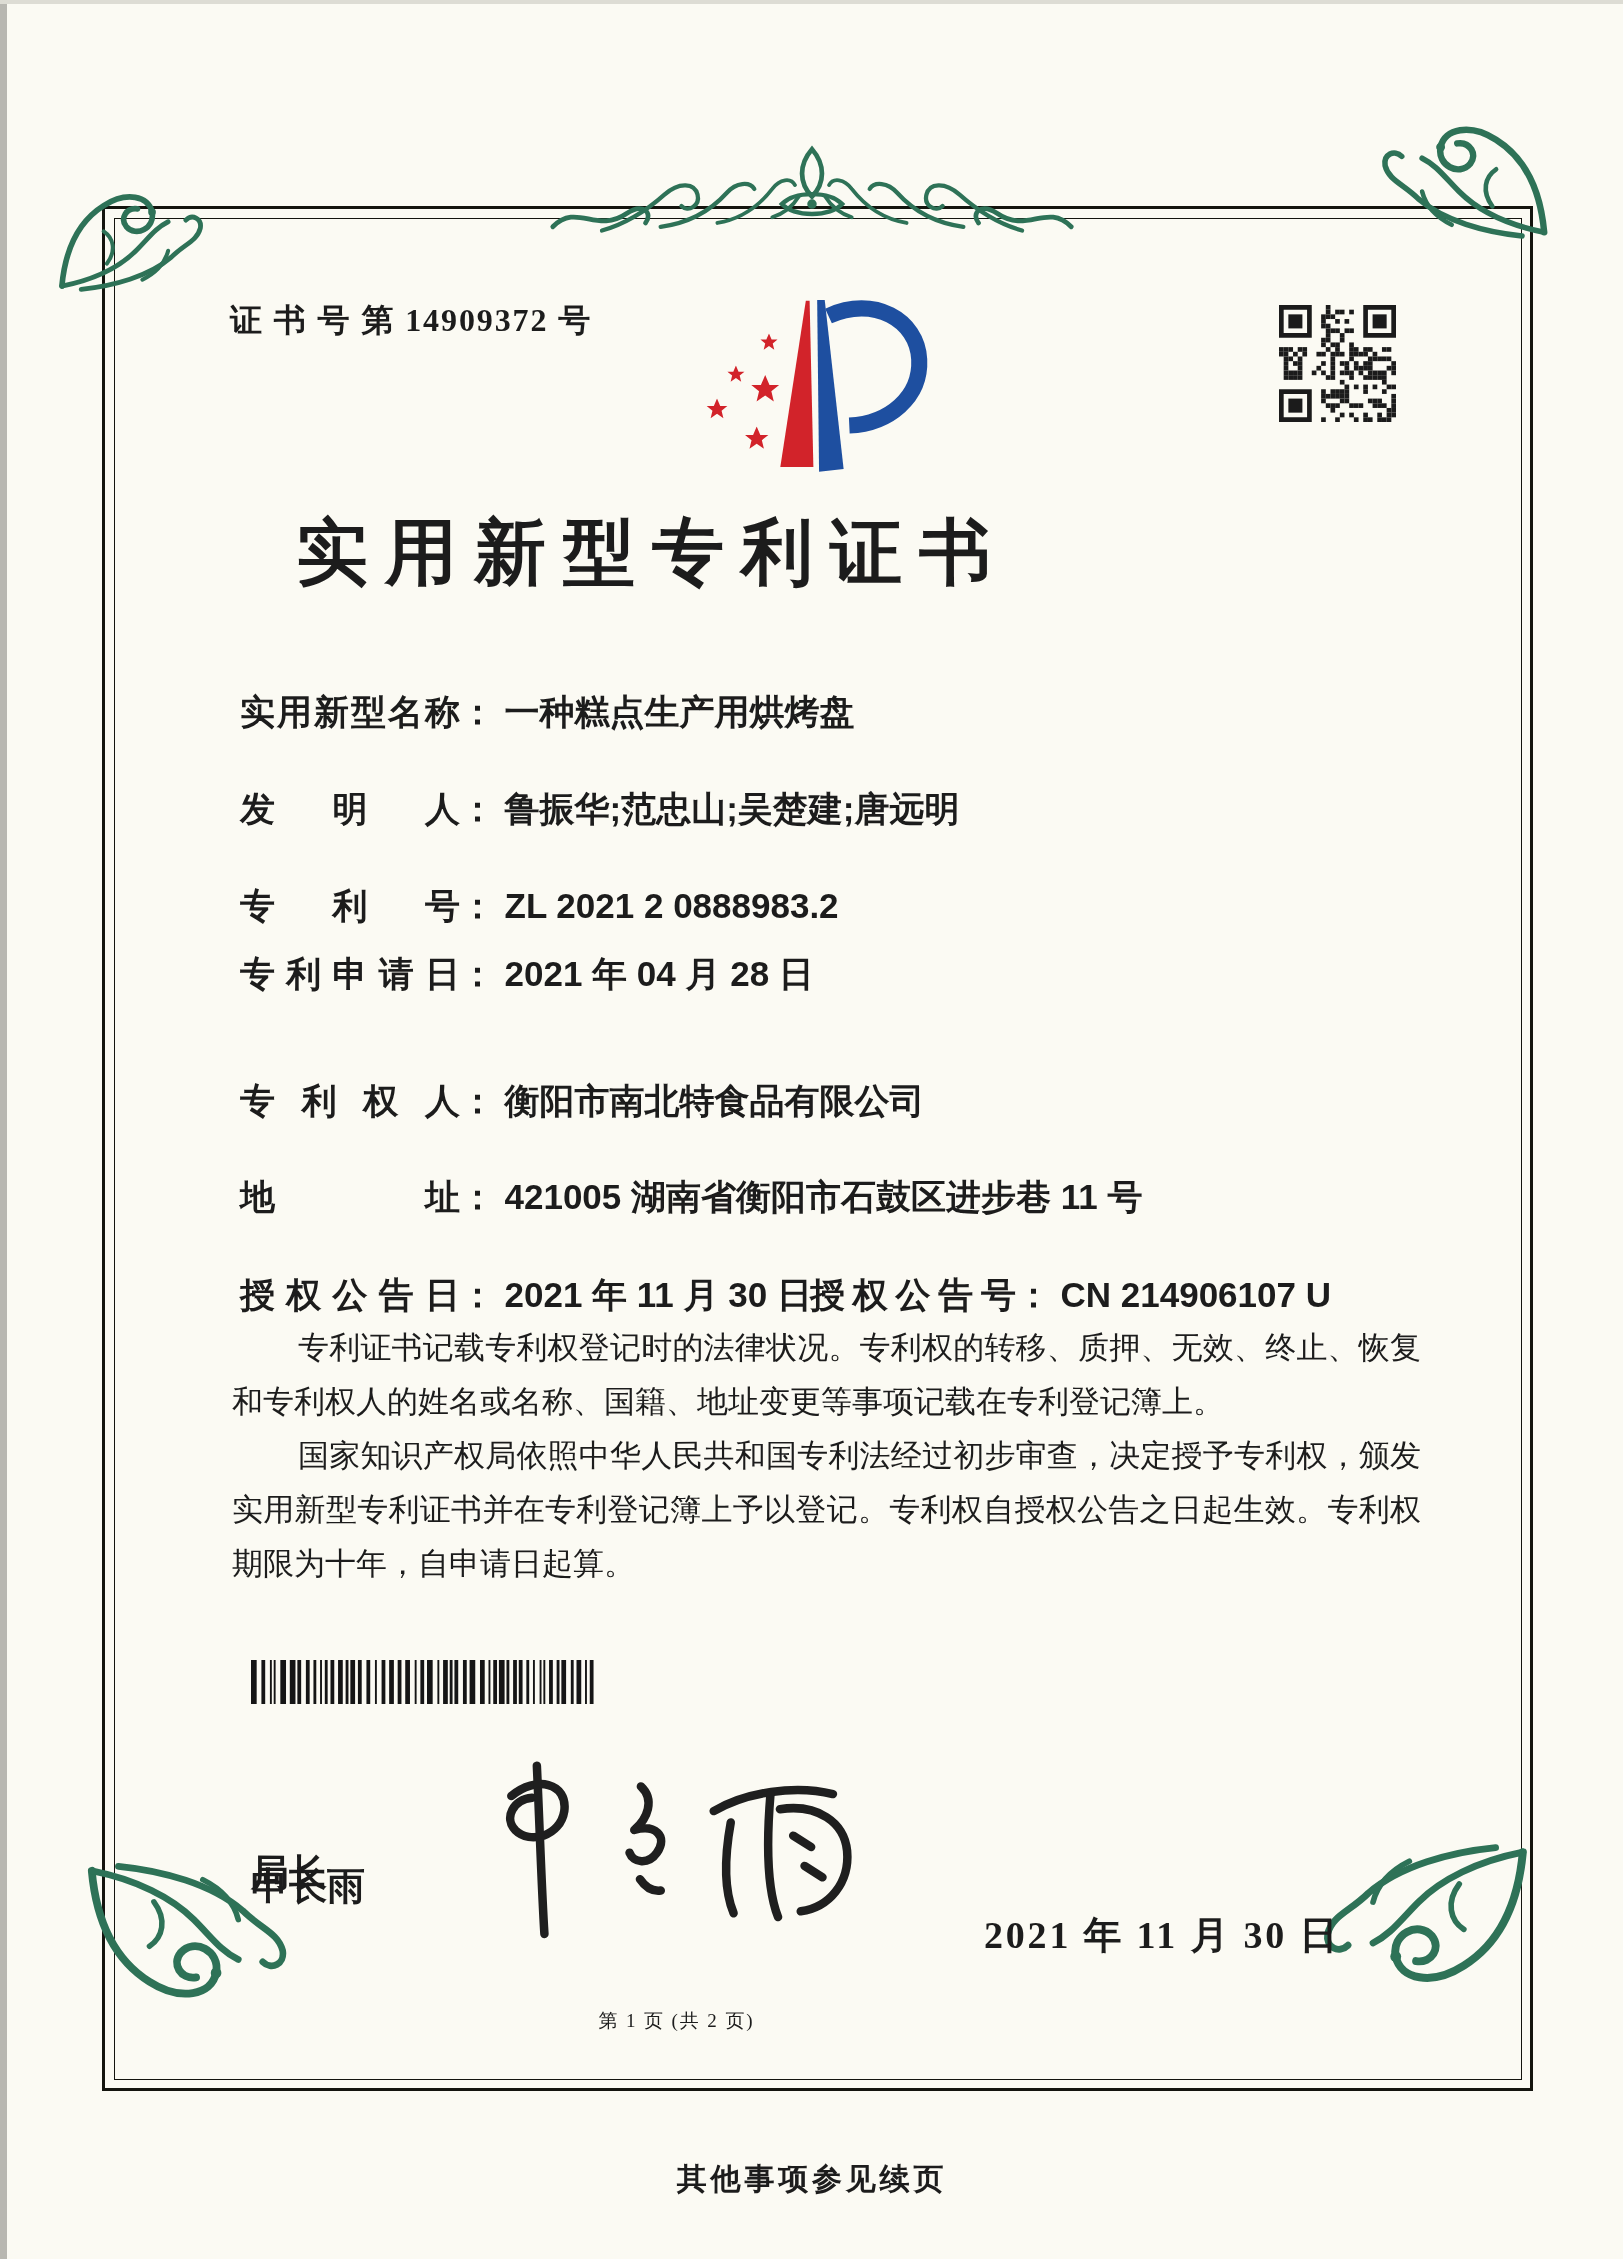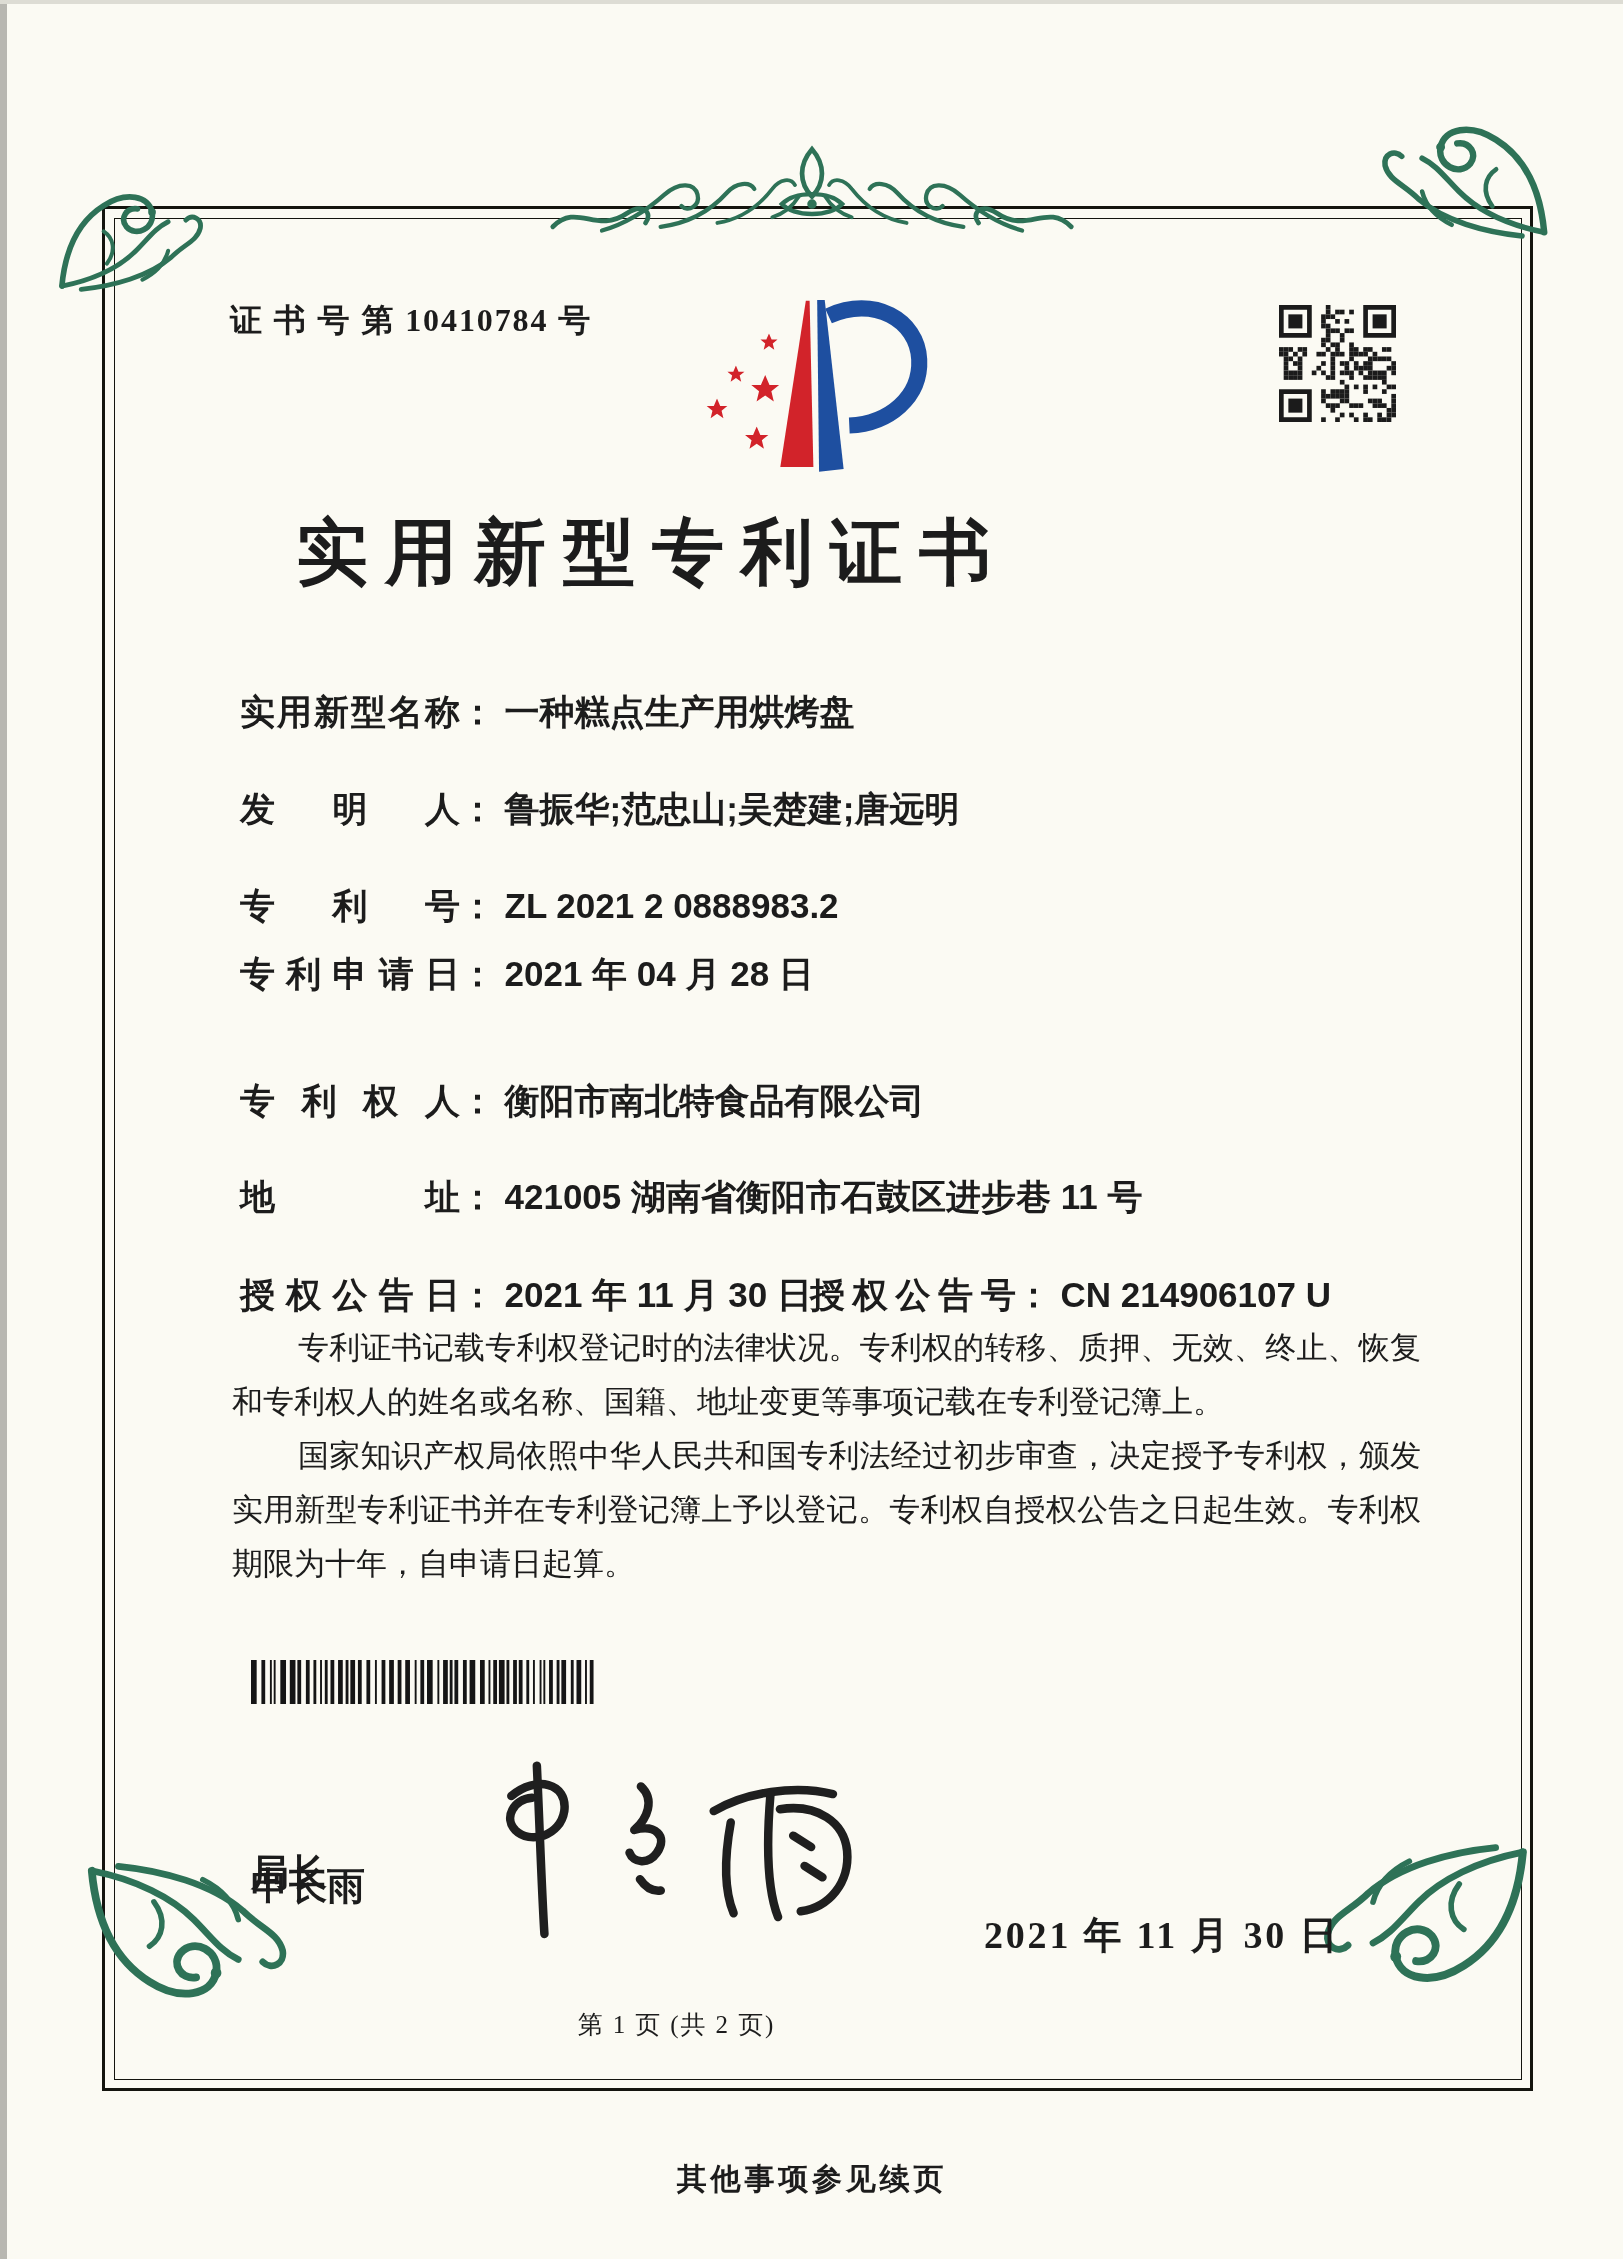--- a/index.html
+++ b/index.html
@@ -51,21 +51,21 @@
   .sig-title{position:absolute;left:251px;top:1848px;font-size:38px;font-weight:bold;
              font-family:"Liberation Sans","DejaVu Sans",sans-serif;}
   .sig-name{position:absolute;left:251px;top:1861px;font-size:38px;font-weight:bold;
             font-family:"Liberation Sans","DejaVu Sans",sans-serif;}
   .sig-script{position:absolute;left:447px;top:1738px;width:454px;height:201px;}
   .sig-script svg{width:100%;height:100%;}
 
   .issue-date{position:absolute;left:984px;top:1910px;font-size:38px;letter-spacing:2.8px;
               font-weight:bold;}
   .page-indicator{position:absolute;left:0;width:1353px;top:2008px;text-align:center;
-                  font-size:25px;letter-spacing:1.9px;}
+                  font-size:19px;letter-spacing:1.9px;}
   .continuation{position:absolute;left:0;width:1624px;top:2116px;text-align:center;
                 font-size:30px;font-weight:bold;letter-spacing:3.8px;margin-top:43px;}
 </style>
 </head>
 <body>
 
 <svg width="0" height="0" style="position:absolute" aria-hidden="true">
   <defs>
     <symbol id="flourish" viewBox="0 0 100 100">
       <g fill="none" stroke="currentColor" stroke-linecap="round">
@@ -114,21 +114,21 @@
   <div class="orn fl-tr"><svg viewBox="0 0 100 100">
         <use href="#flourish"></use>
       </svg></div>
   <div class="orn fl-bl"><svg viewBox="0 0 100 100">
         <use href="#flourish"></use>
       </svg></div>
   <div class="orn fl-br"><svg viewBox="0 0 100 100">
         <use href="#flourish"></use>
       </svg></div>
 
-  <div class="cert-no">证 书 号 第 10410784 号</div>
+  <div class="cert-no">证 书 号 第 14909372 号</div>
 
   <div class="logo">
     <svg viewBox="0 0 290 225">
       <polygon fill="var(--logo-red,#d2232a)" points="130,16 134,16 138,192 103,192"></polygon>
       <polygon fill="var(--logo-blue,#1e4fa0)" points="142,15 150,15 170,194 144,197"></polygon>
       <path fill="none" stroke="var(--logo-blue,#1e4fa0)" stroke-width="17" d="M154,32 C202,10 248,36 250,78 C252,118 218,146 176,148"></path>
       <g fill="var(--logo-red,#d2232a)">
         <use href="#star" x="-10" y="-10" width="20" height="20" transform="translate(91,60) scale(0.95)"></use>
         <use href="#star" x="-10" y="-10" width="20" height="20" transform="translate(56,94) scale(0.95)"></use>
         <use href="#star" x="-10" y="-10" width="20" height="20" transform="translate(87,110) scale(1.55)"></use>

